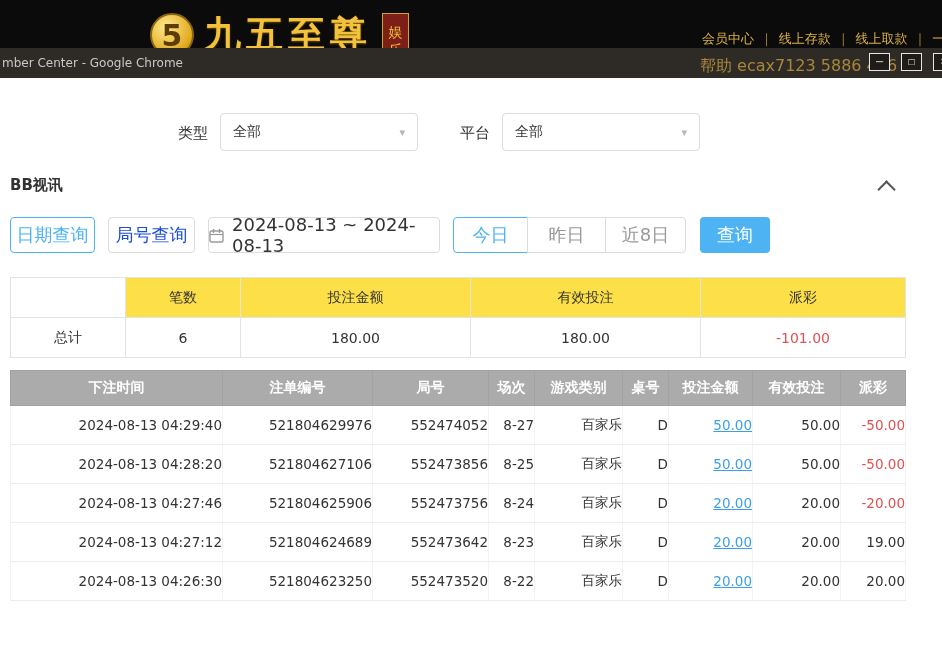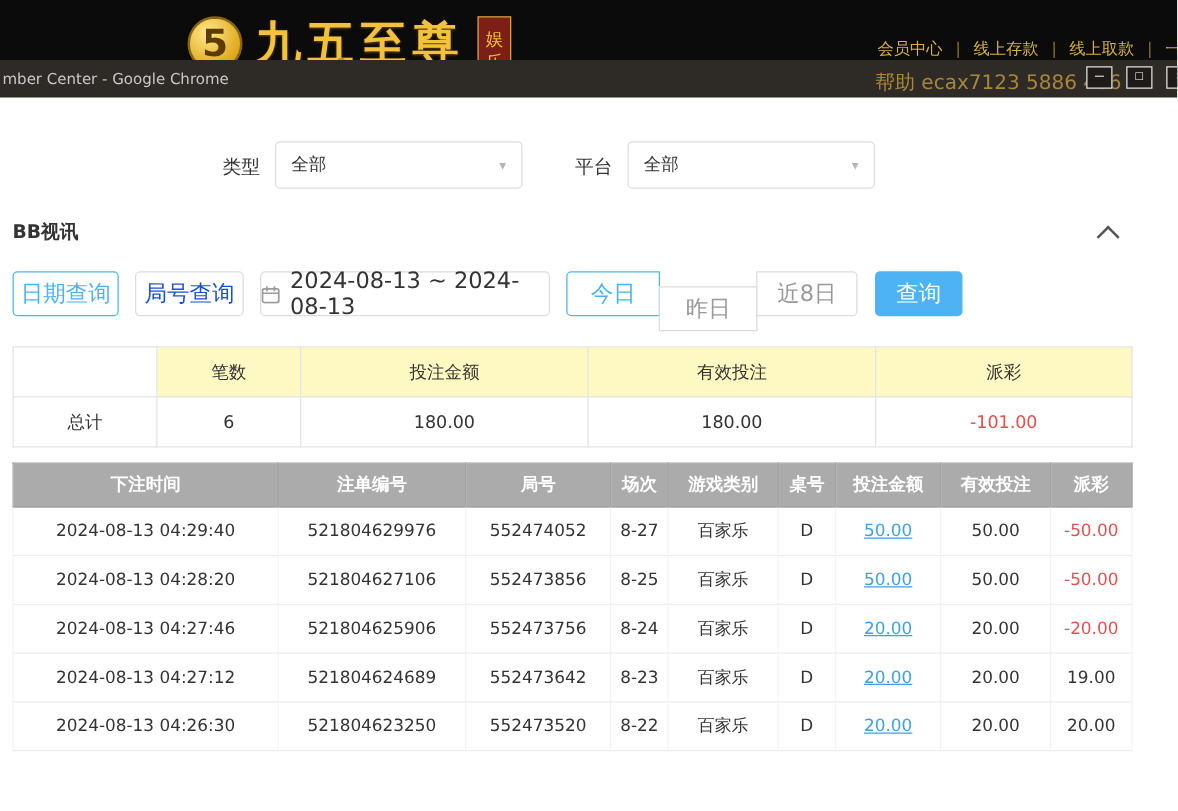--- a/index.html
+++ b/index.html
@@ -57,38 +57,38 @@
 
   
   .btn{position:absolute;top:217px;height:36px;border-radius:4px;box-sizing:border-box;font-size:18px;
        display:flex;align-items:center;justify-content:center;cursor:pointer;background:#fff;gap:8px;}
   .blue-outline{border:1px solid var(--accent,#4db3f2);color:var(--accent,#4db3f2);}
   .gray-outline{border:1px solid #dcdcdc;color:#999;}
   #btn-date{left:10px;width:85px;}
   #btn-round{left:108px;width:87px;color:#1d4ed8;}
   #date-input{left:208px;width:232px;border:1px solid #dcdcdc;color:#333;border-radius:4px;}
   #btn-today{left:453px;width:75px;border-radius:4px 0 0 4px;}
-  #btn-yesterday{left:527px;width:79px;border-radius:0;margin-top:12px;}
+  #btn-yesterday{left:527px;width:79px;border-radius:0;}
   #btn-last8{left:605px;width:81px;border-radius:0 4px 4px 0;}
   #btn-search{left:700px;width:70px;background:var(--accent,#4db3f2);color:#fff;border:none;}
   .cal-icon{display:inline-flex;}
 
   
   .sum-table{position:absolute;left:10px;top:277px;width:895px;border-collapse:collapse;
              table-layout:fixed;font-size:14px;color:#333;}
   .sum-table th,.sum-table td{border:1px solid #e3e3e3;text-align:center;height:39px;padding:0;font-weight:normal;}
-  .sum-table th{background:#fef9c3;}
+  .sum-table th{background:#fde047;}
   .sum-table th.blank{background:#fff;}
 
   
   .det-table{position:absolute;left:10px;top:370px;width:895px;border-collapse:collapse;
              table-layout:fixed;font-size:13.5px;color:#333;}
   .det-table th{background:var(--header_bg,#ababab);color:#fff;height:34px;font-weight:bold;
                 border:1px solid #a2a2a2;font-size:14px;padding:0;}
-  .det-table td{height:38px;text-align:center;border-bottom:1px solid #ededed;
+  .det-table td{height:38px;text-align:right;border-bottom:1px solid #ededed;
                 border-left:1px solid #f3f3f3;border-right:1px solid #f3f3f3;padding:0;}
   .link{color:var(--link,#3c9fe8);text-decoration:underline;cursor:pointer;}
   .neg{color:var(--negative,#e25050);}
 </style>
 </head>
 <body>
 
 <div class="canvas">
 
   <header class="site-hdr">

